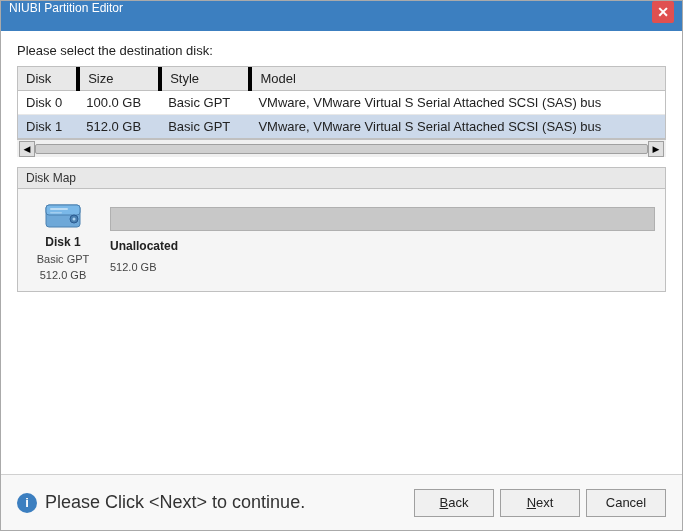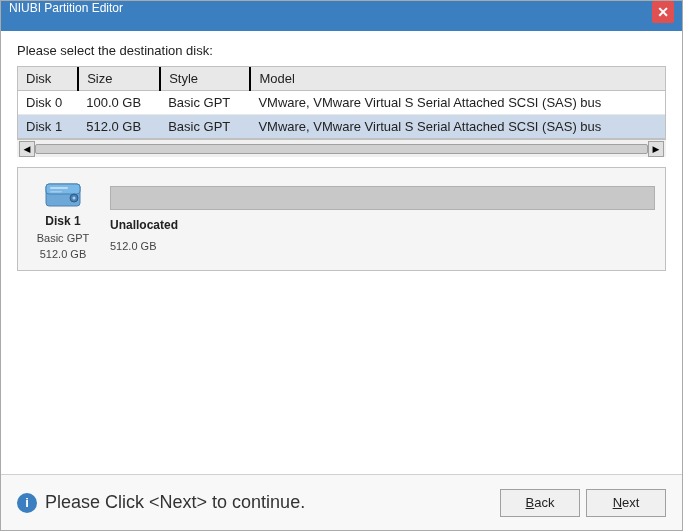--- a/index.html
+++ b/index.html
@@ -97,21 +97,21 @@
     }
     thead tr {
       background: #e8e8e8;
       border-bottom: 1px solid #c0c0c0;
     }
     thead th {
       text-align: left;
       padding: 4px 8px;
       font-weight: normal;
       color: #222;
-      border-right: 2px solid #000000;
+      border-right: 4px solid #000000;
       font-size: 13px;
     }
     thead th:last-child { border-right: none; }
     tbody tr {
       border-bottom: 1px solid #e8e8e8;
     }
     tbody tr:last-child { border-bottom: none; }
     tbody tr.selected {
       background: #ccd9ea;
     }
@@ -316,20 +316,21 @@
       </table>
     </div>
 
     <div class="scrollbar-row">
       <div class="scrollbar-arrow">◀</div>
       <div class="scrollbar-track"></div>
       <div class="scrollbar-arrow">▶</div>
     </div>
 
     <div class="disk-map-section">
+      <div class="disk-map-title">Disk Map</div>
       <div class="disk-map-content">
 
         <div class="disk-info">
           <div class="disk-icon-wrap">
 
             <svg width="38" height="32" viewBox="0 0 38 32" xmlns="http://www.w3.org/2000/svg">
               <rect x="2" y="6" width="34" height="22" rx="3" fill="#6ea8d8" stroke="#4a80b0" stroke-width="1"></rect>
               <rect x="2" y="6" width="34" height="10" rx="3" fill="#7ab8e8" stroke="#4a80b0" stroke-width="1"></rect>
               <circle cx="30" cy="20" r="4" fill="#4a80b0" stroke="#2a5a90" stroke-width="1"></circle>
               <circle cx="30" cy="20" r="1.5" fill="#aad0f0"></circle>
@@ -358,16 +359,19 @@
       <div class="info-icon">i</div>
       <span class="footer-msg">Please Click &lt;Next&gt; to continue.</span>
     </div>
     <div class="footer-buttons">
       <button class="btn">
         <span><u>B</u>ack</span>
       </button>
       <button class="btn">
         <span><u>N</u>ext</span>
       </button>
+      <button class="btn">
+        <span>Cancel</span>
+      </button>
     </div>
   </div>
 
 </div>
 
 </body></html>

